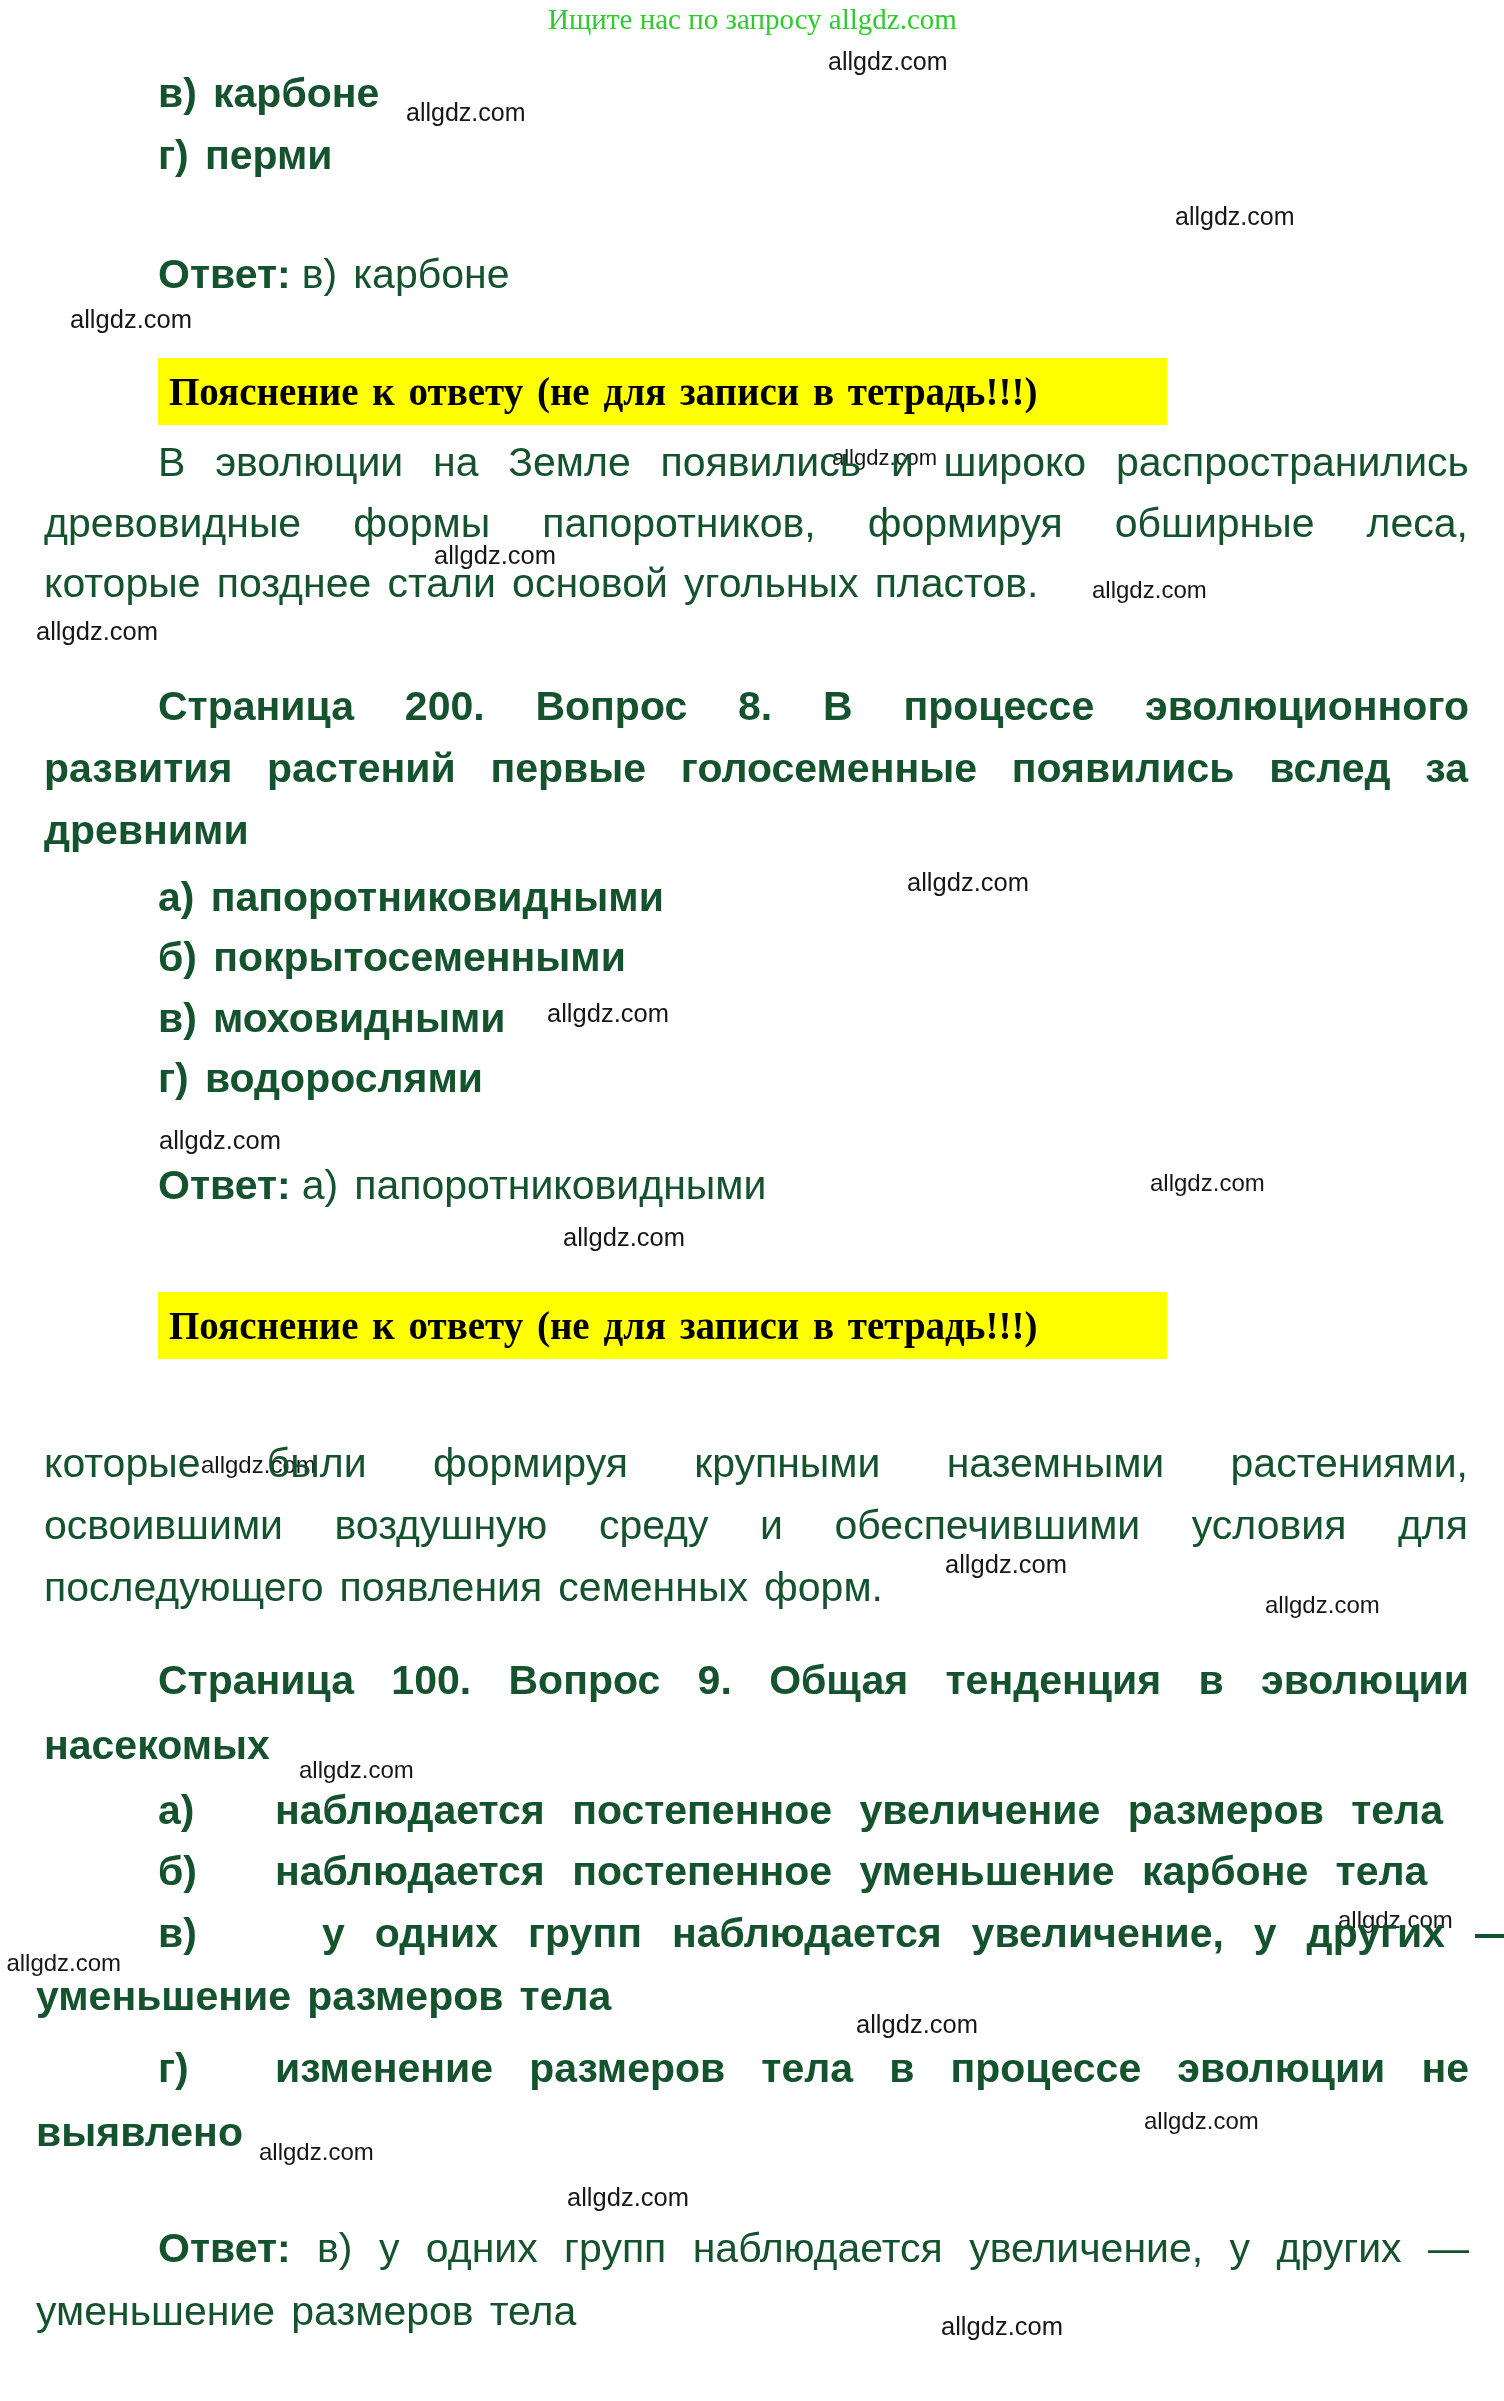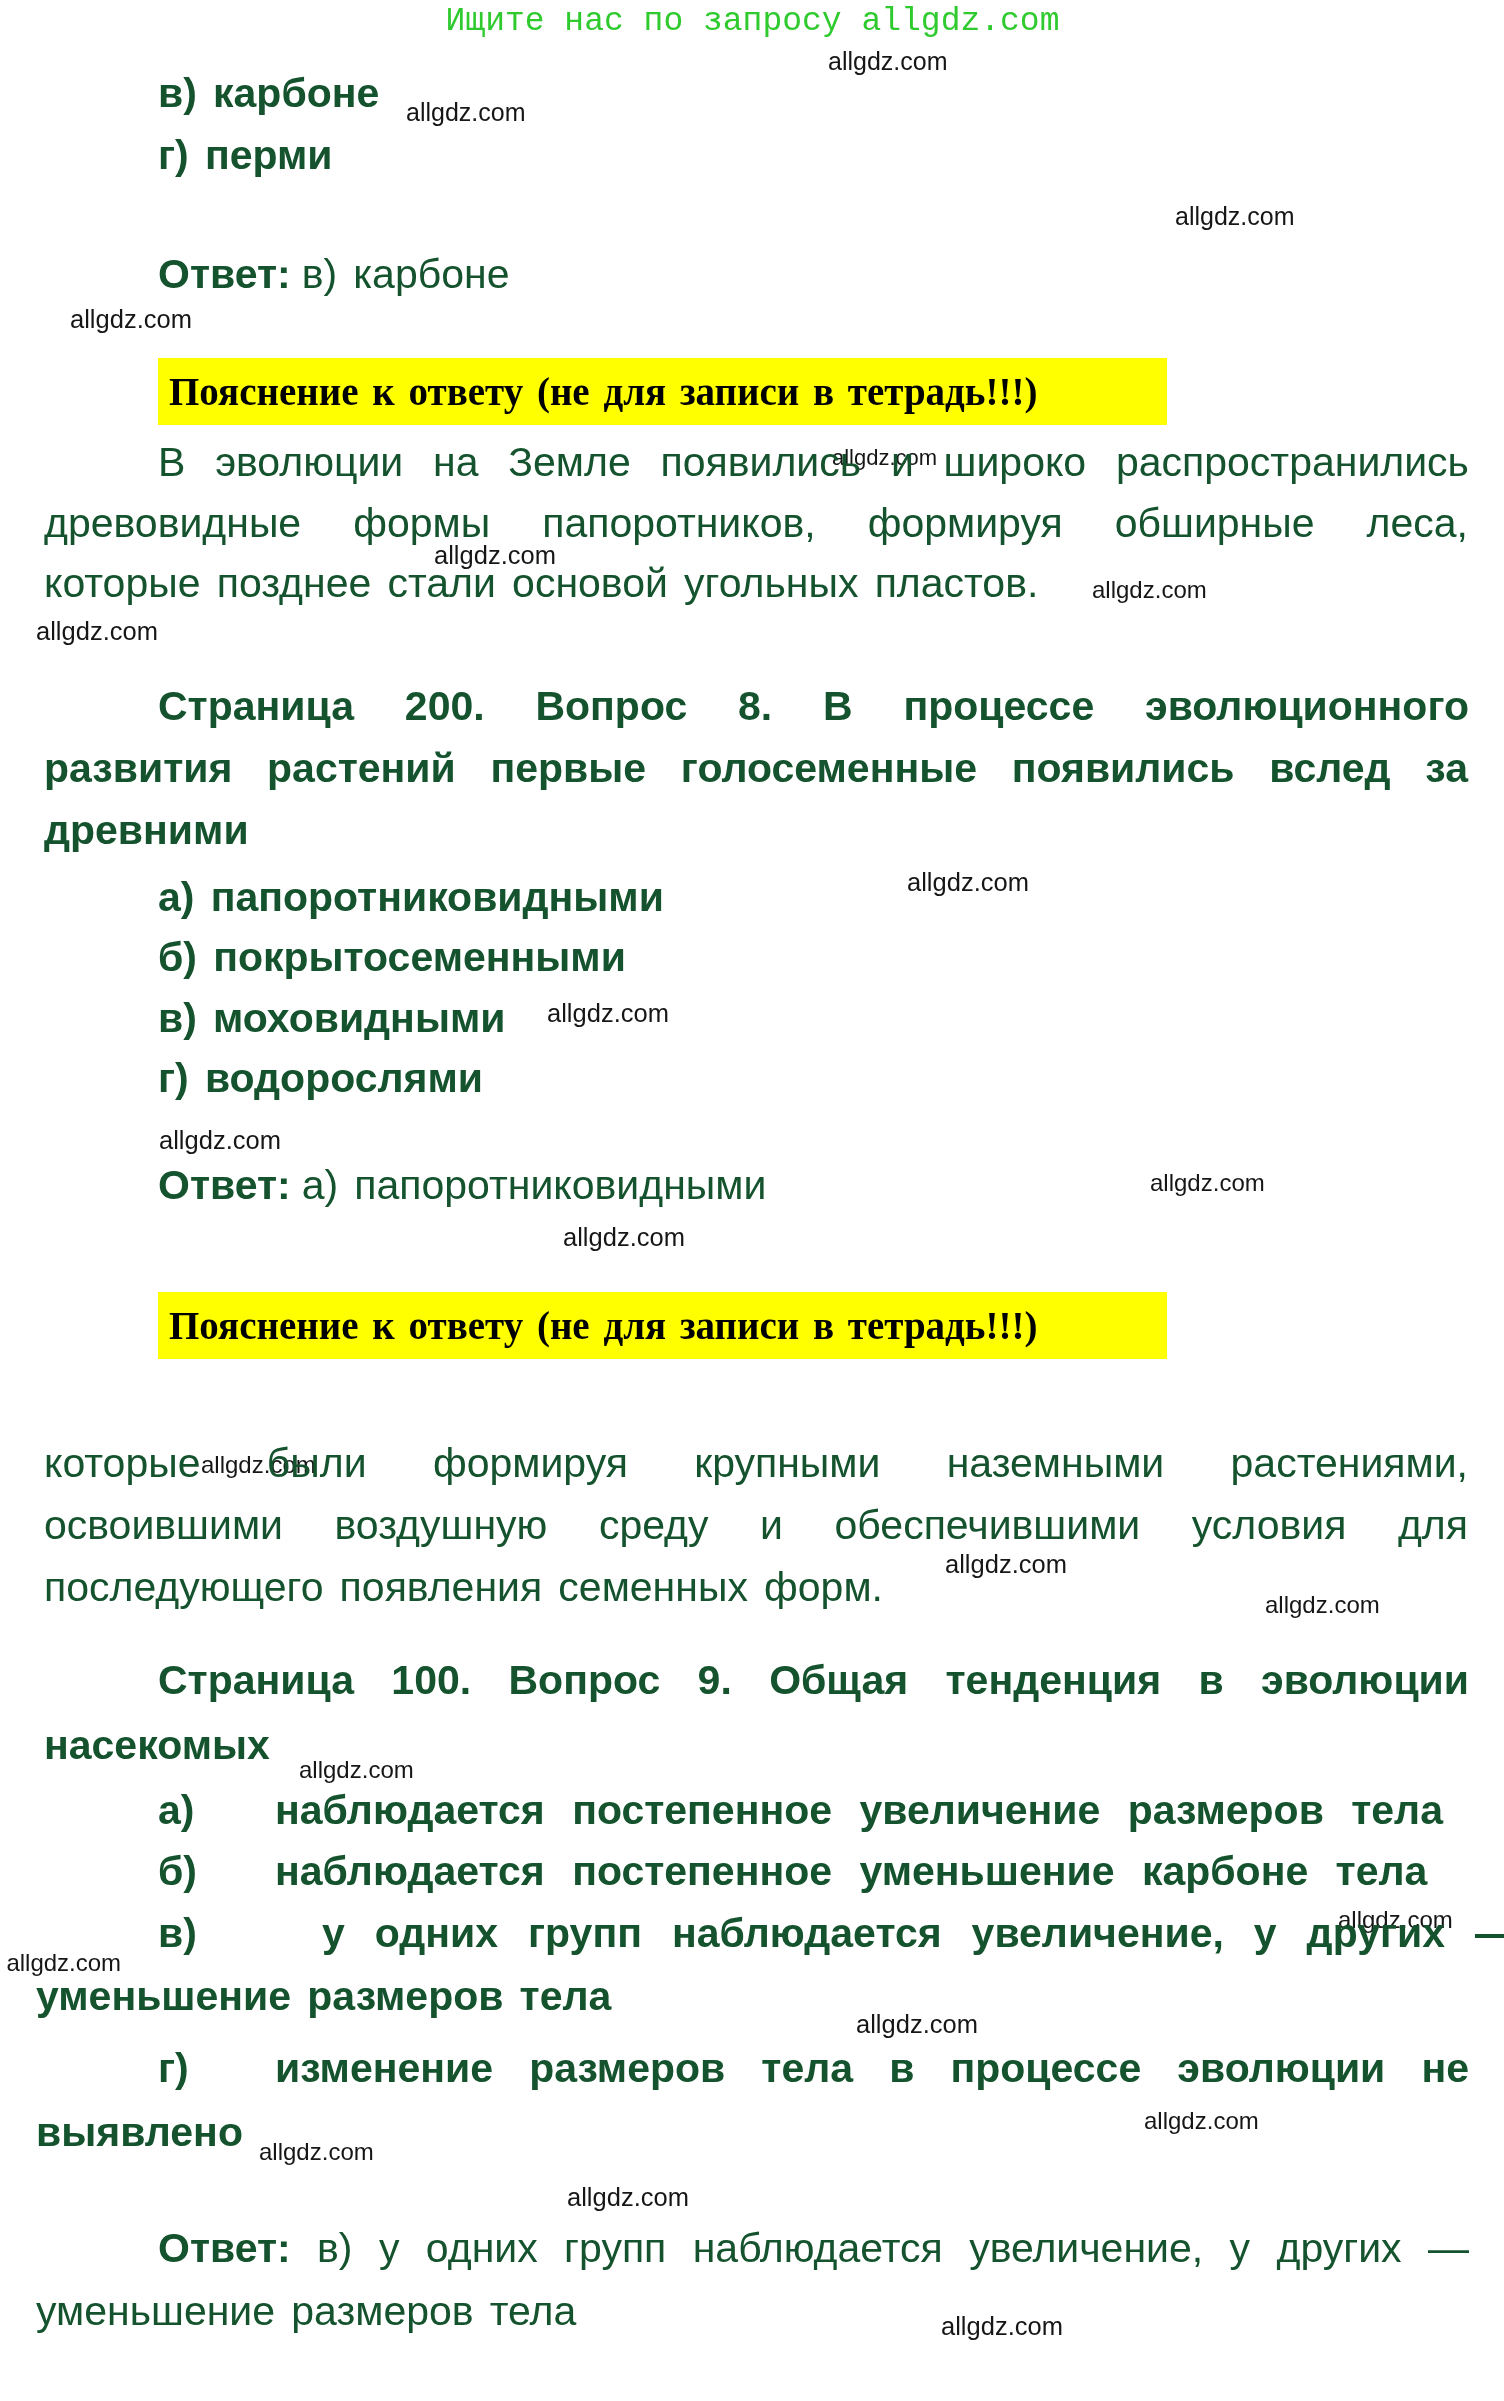--- a/index.html
+++ b/index.html
@@ -9,21 +9,21 @@
          color:#14532d;word-spacing:4.8px;}
   .bold{font-weight:bold;}
   .jline{text-align:justify;text-align-last:justify;-moz-text-align-last:justify;}
   .wm{position:absolute;font-family:"Liberation Sans", sans-serif;color:#161616;
       white-space:nowrap;line-height:1;}
   .hl-bar{position:absolute;background:#ffff00;display:flex;align-items:center;
           padding-left:11px;box-sizing:border-box;}
   .hl-bar .hl-text{font-family:"Liberation Serif", serif;font-weight:bold;font-size:39px;
           color:#000;white-space:nowrap;word-spacing:4px;}
   .promo{position:absolute;left:0;right:0;text-align:center;
-         font-family:Liberation Mono, monospace;font-weight:500;font-size:33px;}
+         font-family:Liberation Serif, serif;font-weight:500;font-size:29px;}
   .footer{position:absolute;left:0;right:0;text-align:center;
           font-family:"Liberation Sans", sans-serif;font-size:29px;}
   .ans-rest{font-weight:normal;margin-left:11px;}
   .opt-ws{word-spacing:16px;}
 </style>
 </head>
 <body>
 
 <div id="page">
 

